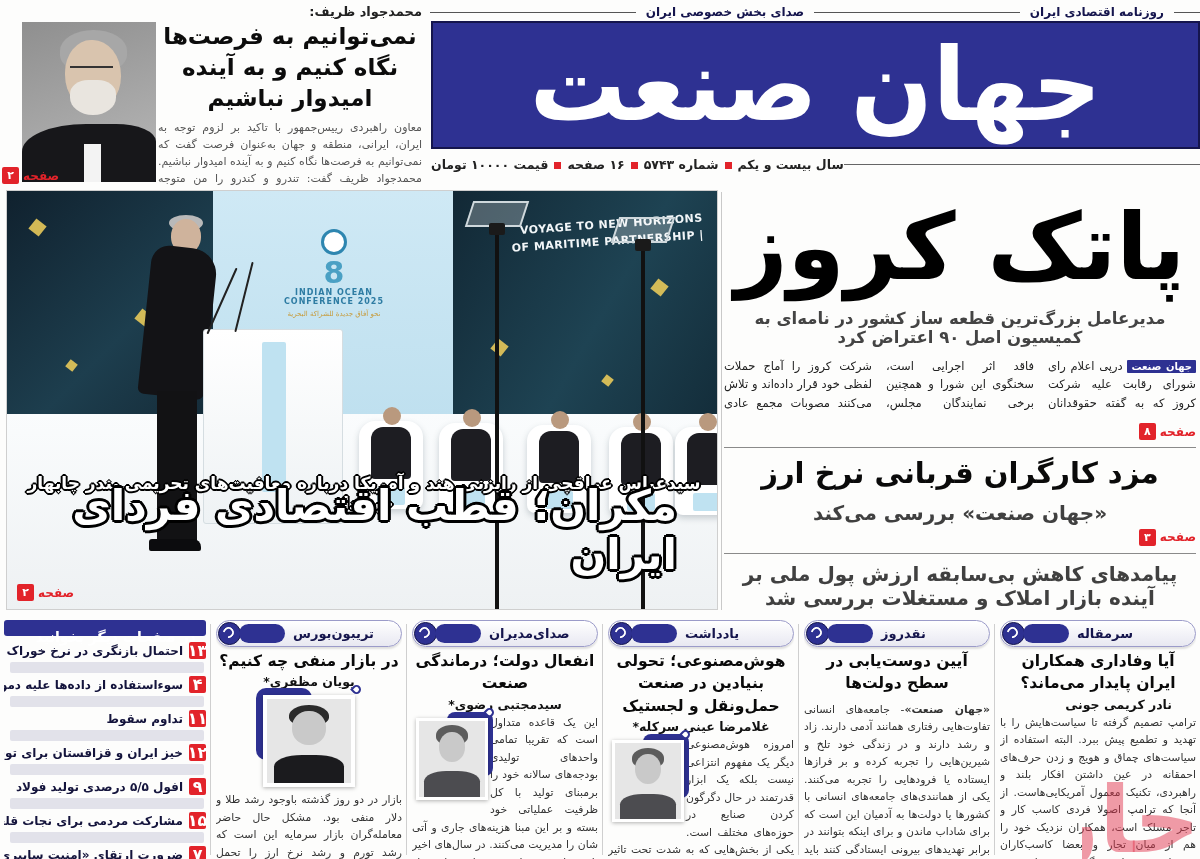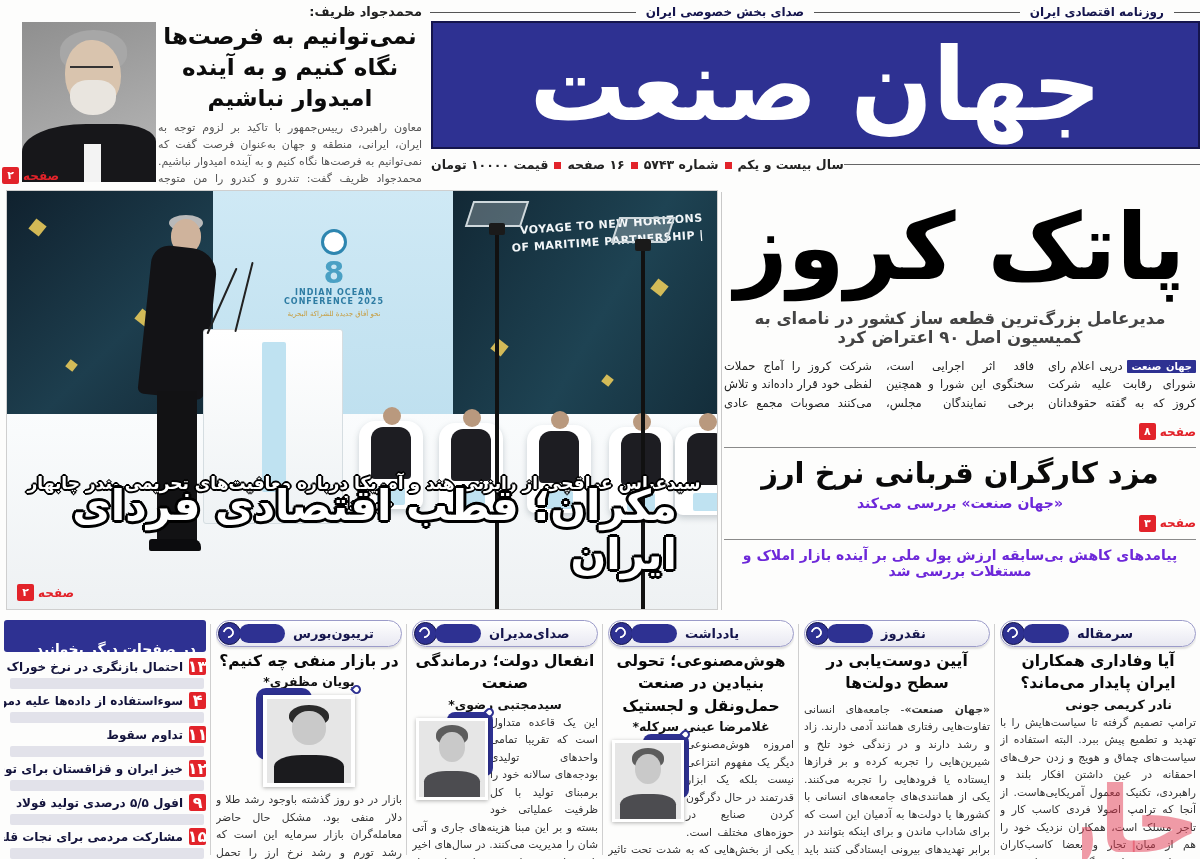--- a/index.html
+++ b/index.html
@@ -94,21 +94,21 @@
   .vline { position:absolute; left:721px; top:192px; width:1px; height:418px; background:#c9c9c9; }
   
   .leadcol { position:absolute; left:724px; top:190px; width:472px; height:430px; overflow:hidden; }
   .lead-h1 { font-size:92px; font-weight:bold; color:#000; text-align:center; line-height:1.25; letter-spacing:-1px; }
   .lead-sub { font-size:16.5px; color:#444; text-align:center; margin-top:4px; font-weight:bold; }
   .lead-body { margin-top:10px; font-size:11.5px; color:#222; line-height:1.6; text-align:justify;
                column-count:3; column-gap:14px; height:62px; overflow:hidden; }
   .inline-badge { background:#2e3192; color:#fff; font-size:10px; font-weight:bold; padding:1px 4px; border-radius:1px; }
   .leadcol .hline { border:none; border-top:1px solid #8a8a8a; margin:7px 0; }
   .story h2 { font-size:29px; font-weight:bold; color:#0a0a0a; text-align:center; line-height:1.3; }
-  .story .sub { font-size:14px; color:#6d28d9; text-align:center; margin-top:2px; font-weight:bold; }
+  .story .sub { font-size:20px; color:#404040; text-align:center; margin-top:8px; font-weight:bold; }
   .story .pbadge, .leadcol > .pbadge { margin-top:4px; }
   
   .bottom { position:absolute; left:0; top:620px; width:1200px; height:239px; }
   .vsep { position:absolute; top:4px; width:1px; height:231px; background:#cfcfcf; }
   .col { position:absolute; top:0; height:239px; overflow:hidden; }
   .pill { position:relative; height:27px; border:1px solid #9b9bc9; border-radius:14px;
           background:linear-gradient(#ffffff,#e8e8f1); box-shadow:0 2px 2px rgba(0,0,0,.12);
           direction:ltr; }
   .pill-logo { position:absolute; left:1px; top:1px; width:23px; height:23px; border-radius:50%;
                background:#2e3192; border:1px solid #15154d; }
@@ -127,21 +127,21 @@
   .portrait { position:absolute; inset:0; background:#e6e6e6; border:3px solid #fff; box-shadow:0 1px 4px rgba(0,0,0,.3); overflow:hidden; }
   .f-hair { position:absolute; left:26%; top:6%; width:48%; height:26%; background:#5c5c5c; border-radius:50% 50% 40% 40%; }
   .f-face { position:absolute; left:30%; top:14%; width:40%; height:40%; background:#c9c9c9; border-radius:48%; }
   .f-body { position:absolute; left:8%; bottom:0; width:84%; height:34%; background:#4c4c50; border-radius:40% 40% 0 0; }
   .portrait.dark .f-body { background:#1b1b1e; }
   .portrait-center { position:relative; width:92px; height:92px; margin:6px auto 4px; }
   .portrait-center .frame { position:absolute; left:-7px; top:-7px; width:56px; height:72px; background:#2e3192; border-radius:10px; }
   .portrait-center .portrait { border-width:4px; }
   
   .rm-header { background:#2e3192; color:#fff; font-size:14px; font-weight:bold;
-               height:16px; line-height:27px; padding:16px 10px; border-radius:3px; margin-bottom:6px; }
+               height:16px; line-height:27px; padding:4px 10px; border-radius:3px; margin-bottom:6px; }
   .rm-item { display:flex; align-items:center; gap:6px; direction:rtl; margin:2px 0; }
   .rm-num { flex:0 0 17px; display:flex; align-items:center; justify-content:center;
             width:17px; height:17px; background:#e2232a; color:#fff; font-size:16px; font-weight:bold; border-radius:2px; }
   .rm-title { font-size:12px; font-weight:bold; color:#14143c; white-space:nowrap; overflow:hidden; }
   .rm-sep { height:11px; background:#e2e2ea; border-radius:2px; margin:3px 2px 3px 6px; }
   
   .watermark { position:absolute; left:1082px; top:778px; width:118px; height:81px; overflow:hidden; pointer-events:none; }
   .watermark span { font-size:92px; font-weight:bold; color:rgba(225,55,80,.5); line-height:85px; display:block; text-align:left; }
 </style>
 </head>

